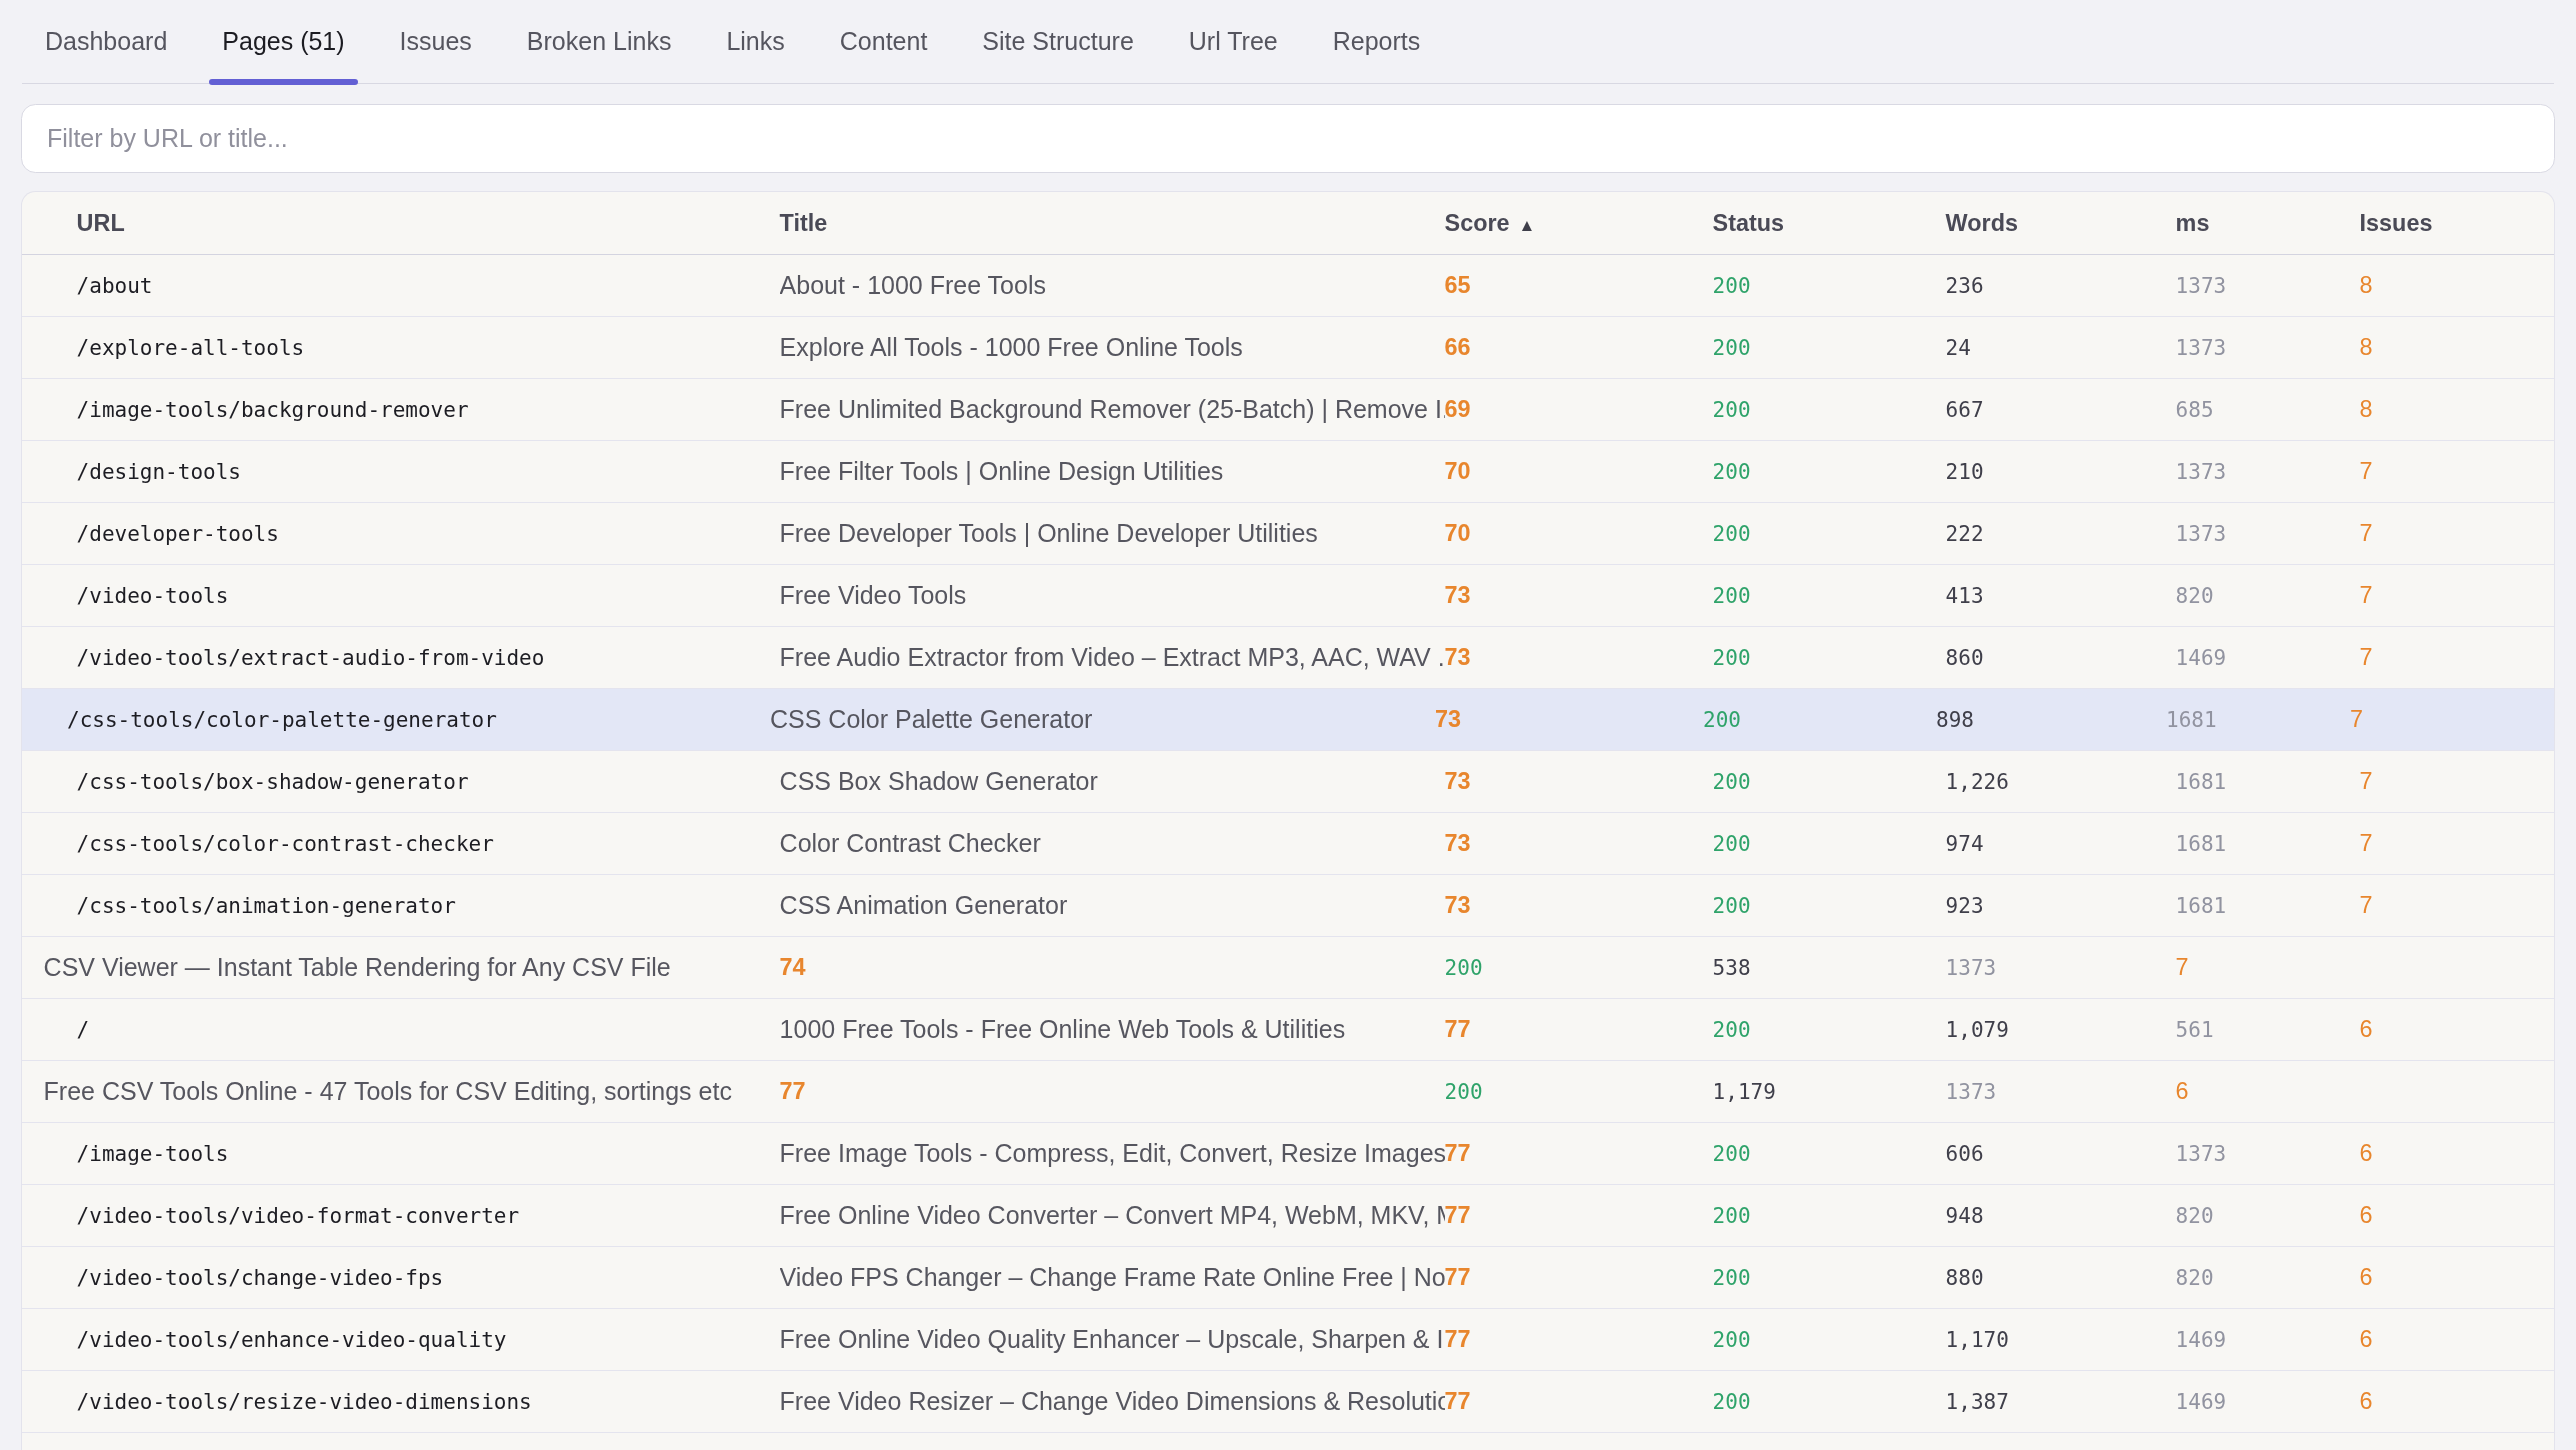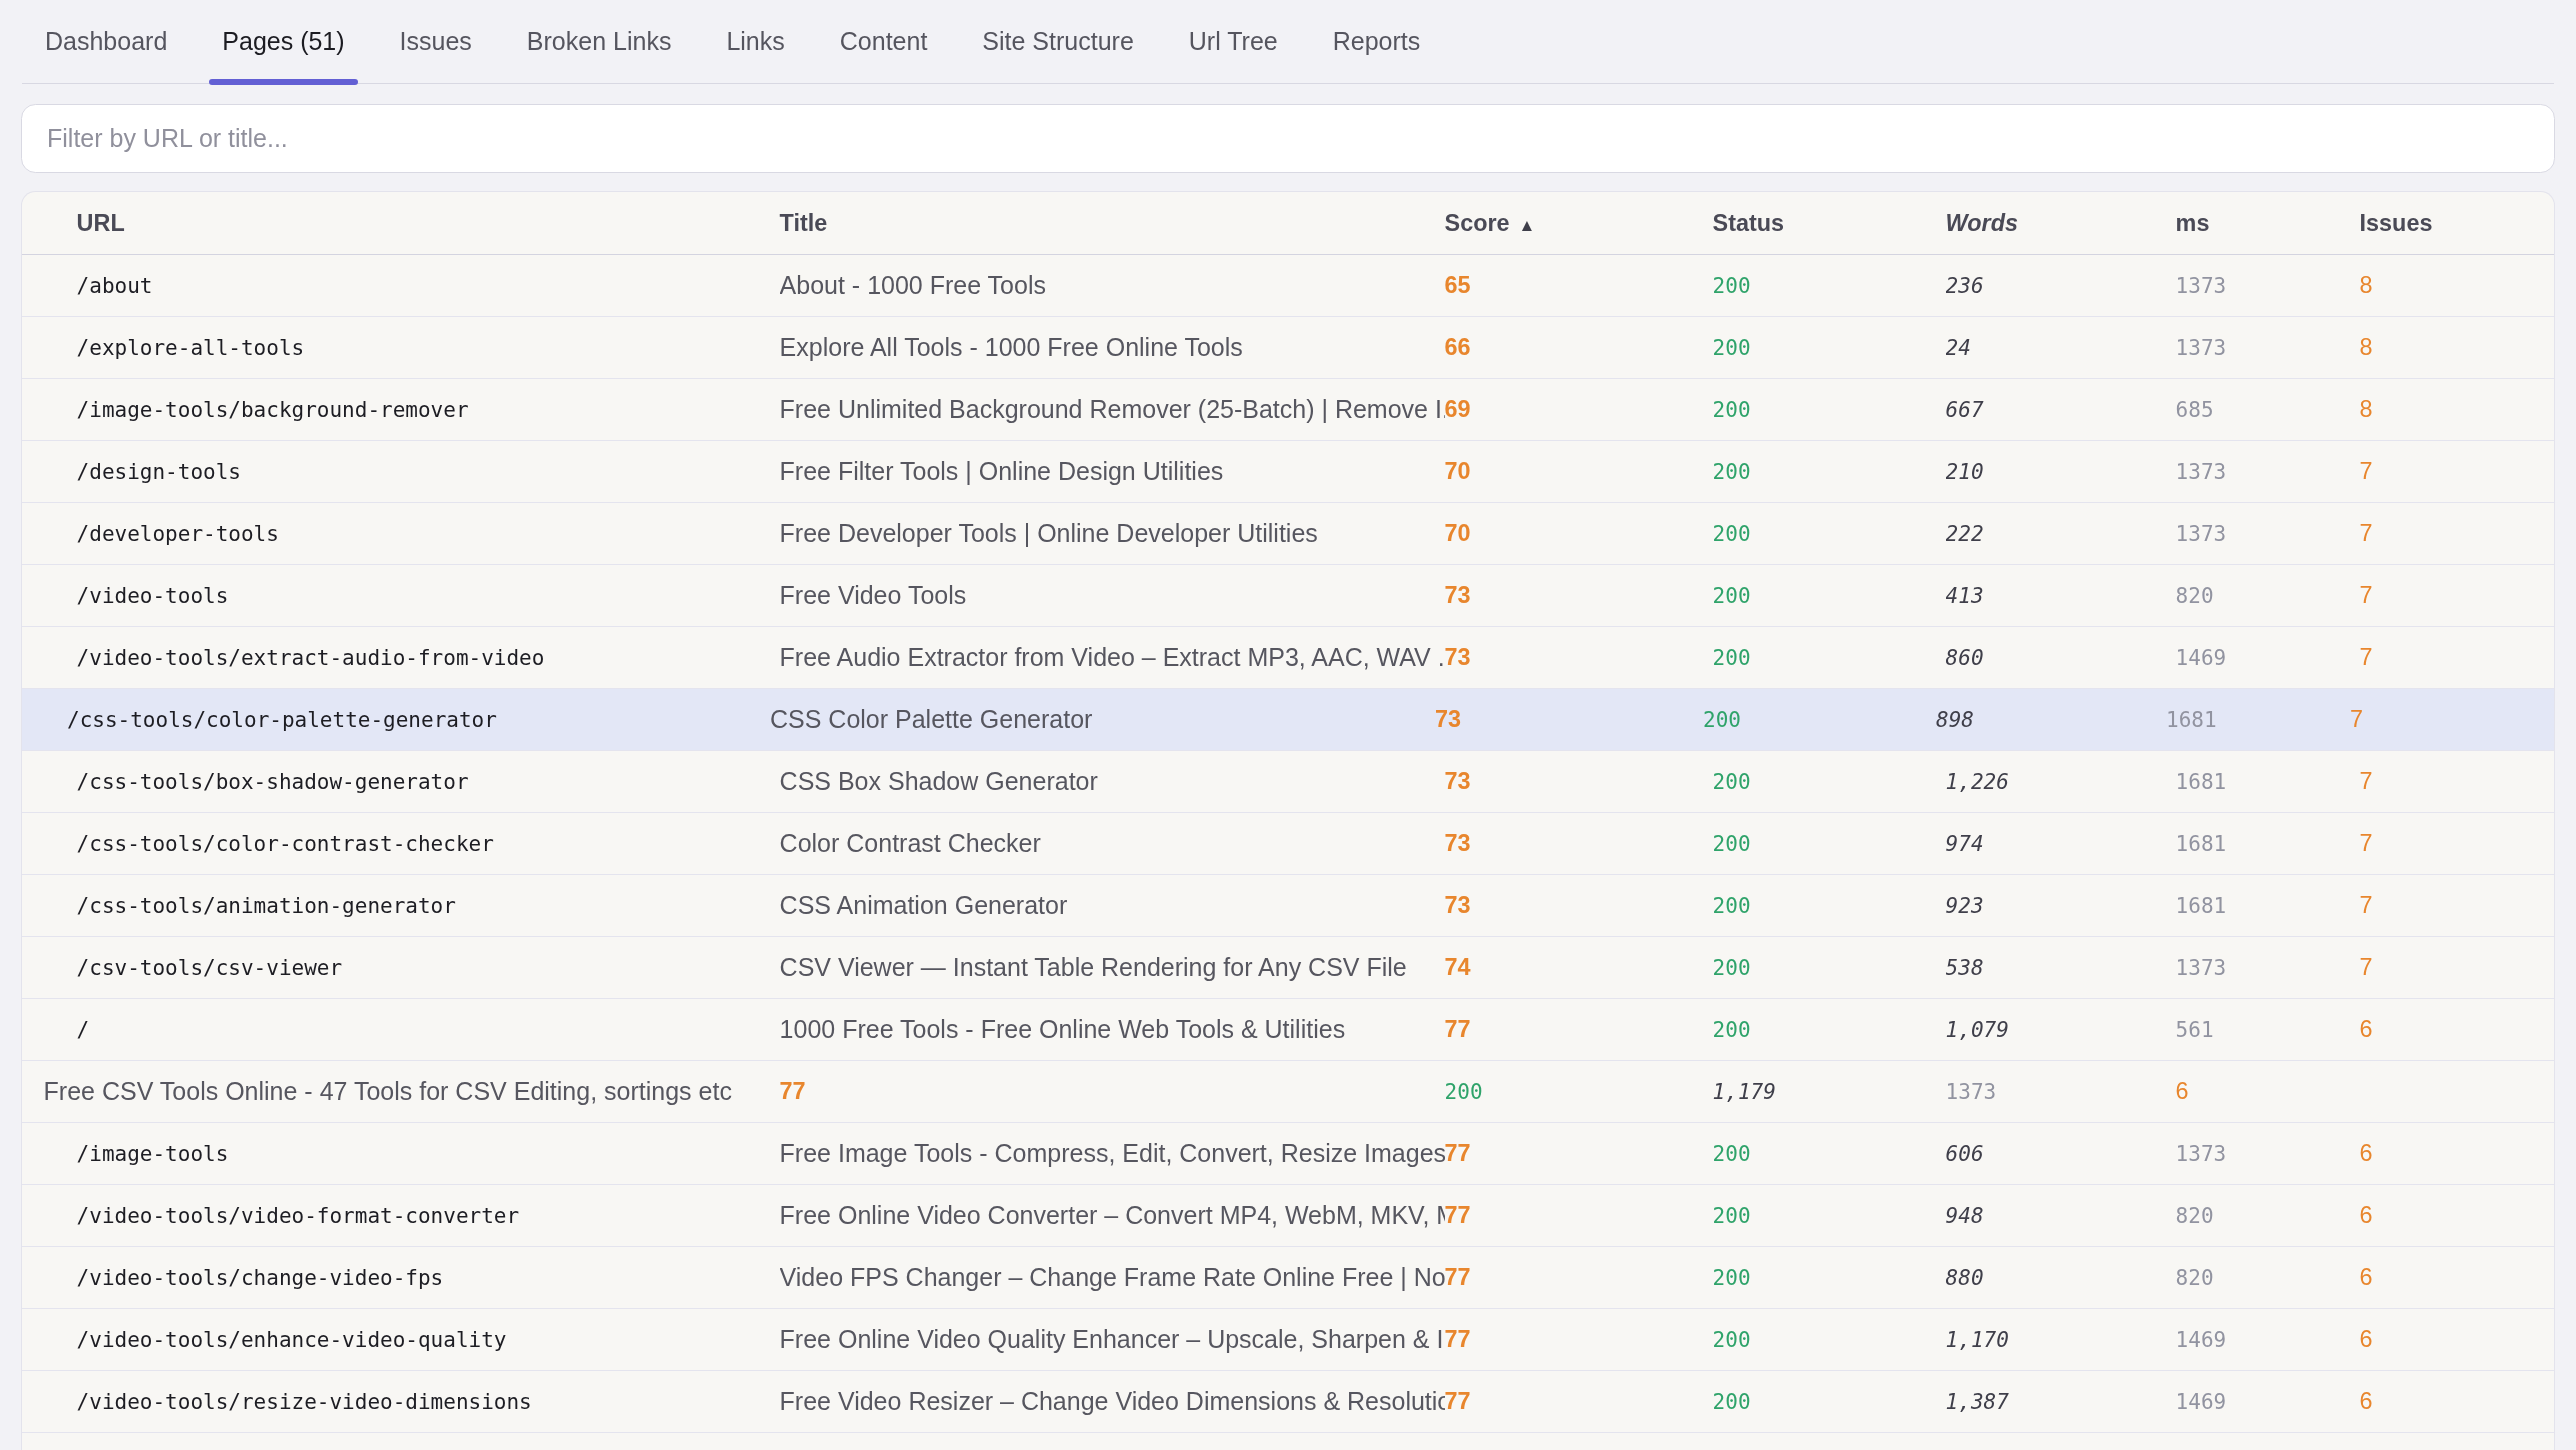--- a/index.html
+++ b/index.html
@@ -93,21 +93,21 @@
     border-bottom: 1.8px solid #e4e4ee;
     cursor: pointer;
   }
   .row.highlight { background: #e3e7f6; padding-left: 12px; }
 
   .cell { white-space: nowrap; overflow: hidden; }
   .c-url    { font-family: "DejaVu Sans Mono", monospace; font-size: 21px; color: #1d1d23; margin-left: 33px; }
   .c-title  { font-size: 25px; color: #56565f; padding-right: 18px; }
   .c-score  { font-size: 23.4px; font-weight: bold; color: #e8862d; }
   .c-status { font-family: "DejaVu Sans Mono", monospace; font-size: 21px; color: #2fa36a; }
-  .c-words  { font-family: "DejaVu Sans Mono", monospace; font-size: 21px; color: #3f3f4a; font-style: italic; }
+  .c-words  { font-family: "DejaVu Sans Mono", monospace; font-size: 21px; color: #3f3f4a; }
   .c-ms     { font-family: "DejaVu Sans Mono", monospace; font-size: 21px; color: #9193a0; }
   .c-issues { font-size: 23.4px; color: #e8862d; }
   .thead .c-url, .thead .c-title, .thead .c-score, .thead .c-status,
   .thead .c-words, .thead .c-ms, .thead .c-issues {
     font-family: "Liberation Sans", sans-serif;
     font-size: 23.4px; font-weight: bold; color: #4a4a56;
   }
 </style>
 </head>
 <body>
@@ -273,21 +273,20 @@
     <div class="cell c-url">/css-tools/animation-generator</div>
     <div class="cell c-title">CSS Animation Generator</div>
     <div class="cell c-score">73</div>
     <div class="cell c-status">200</div>
     <div class="cell c-words">923</div>
     <div class="cell c-ms">1681</div>
     <div class="cell c-issues">7</div>
   </div>
 
   <div class="row">
-    <div class="cell c-url">/csv-tools/csv-viewer</div>
     <div class="cell c-title">CSV Viewer — Instant Table Rendering for Any CSV File</div>
     <div class="cell c-score">74</div>
     <div class="cell c-status">200</div>
     <div class="cell c-words">538</div>
     <div class="cell c-ms">1373</div>
     <div class="cell c-issues">7</div>
   </div>
 
   <div class="row">
     <div class="cell c-url">/</div>

